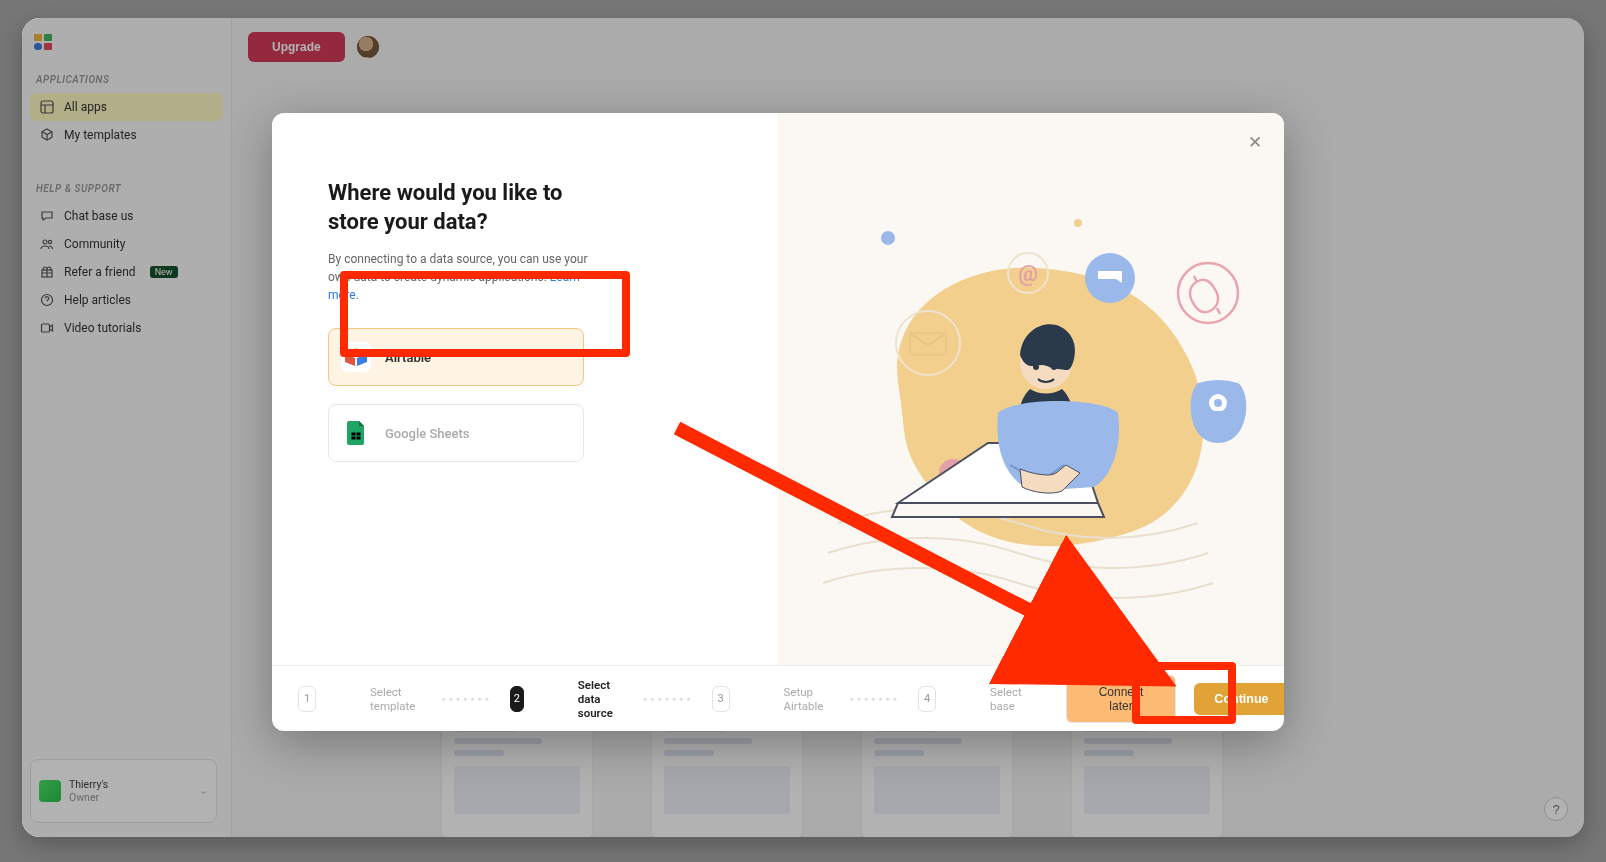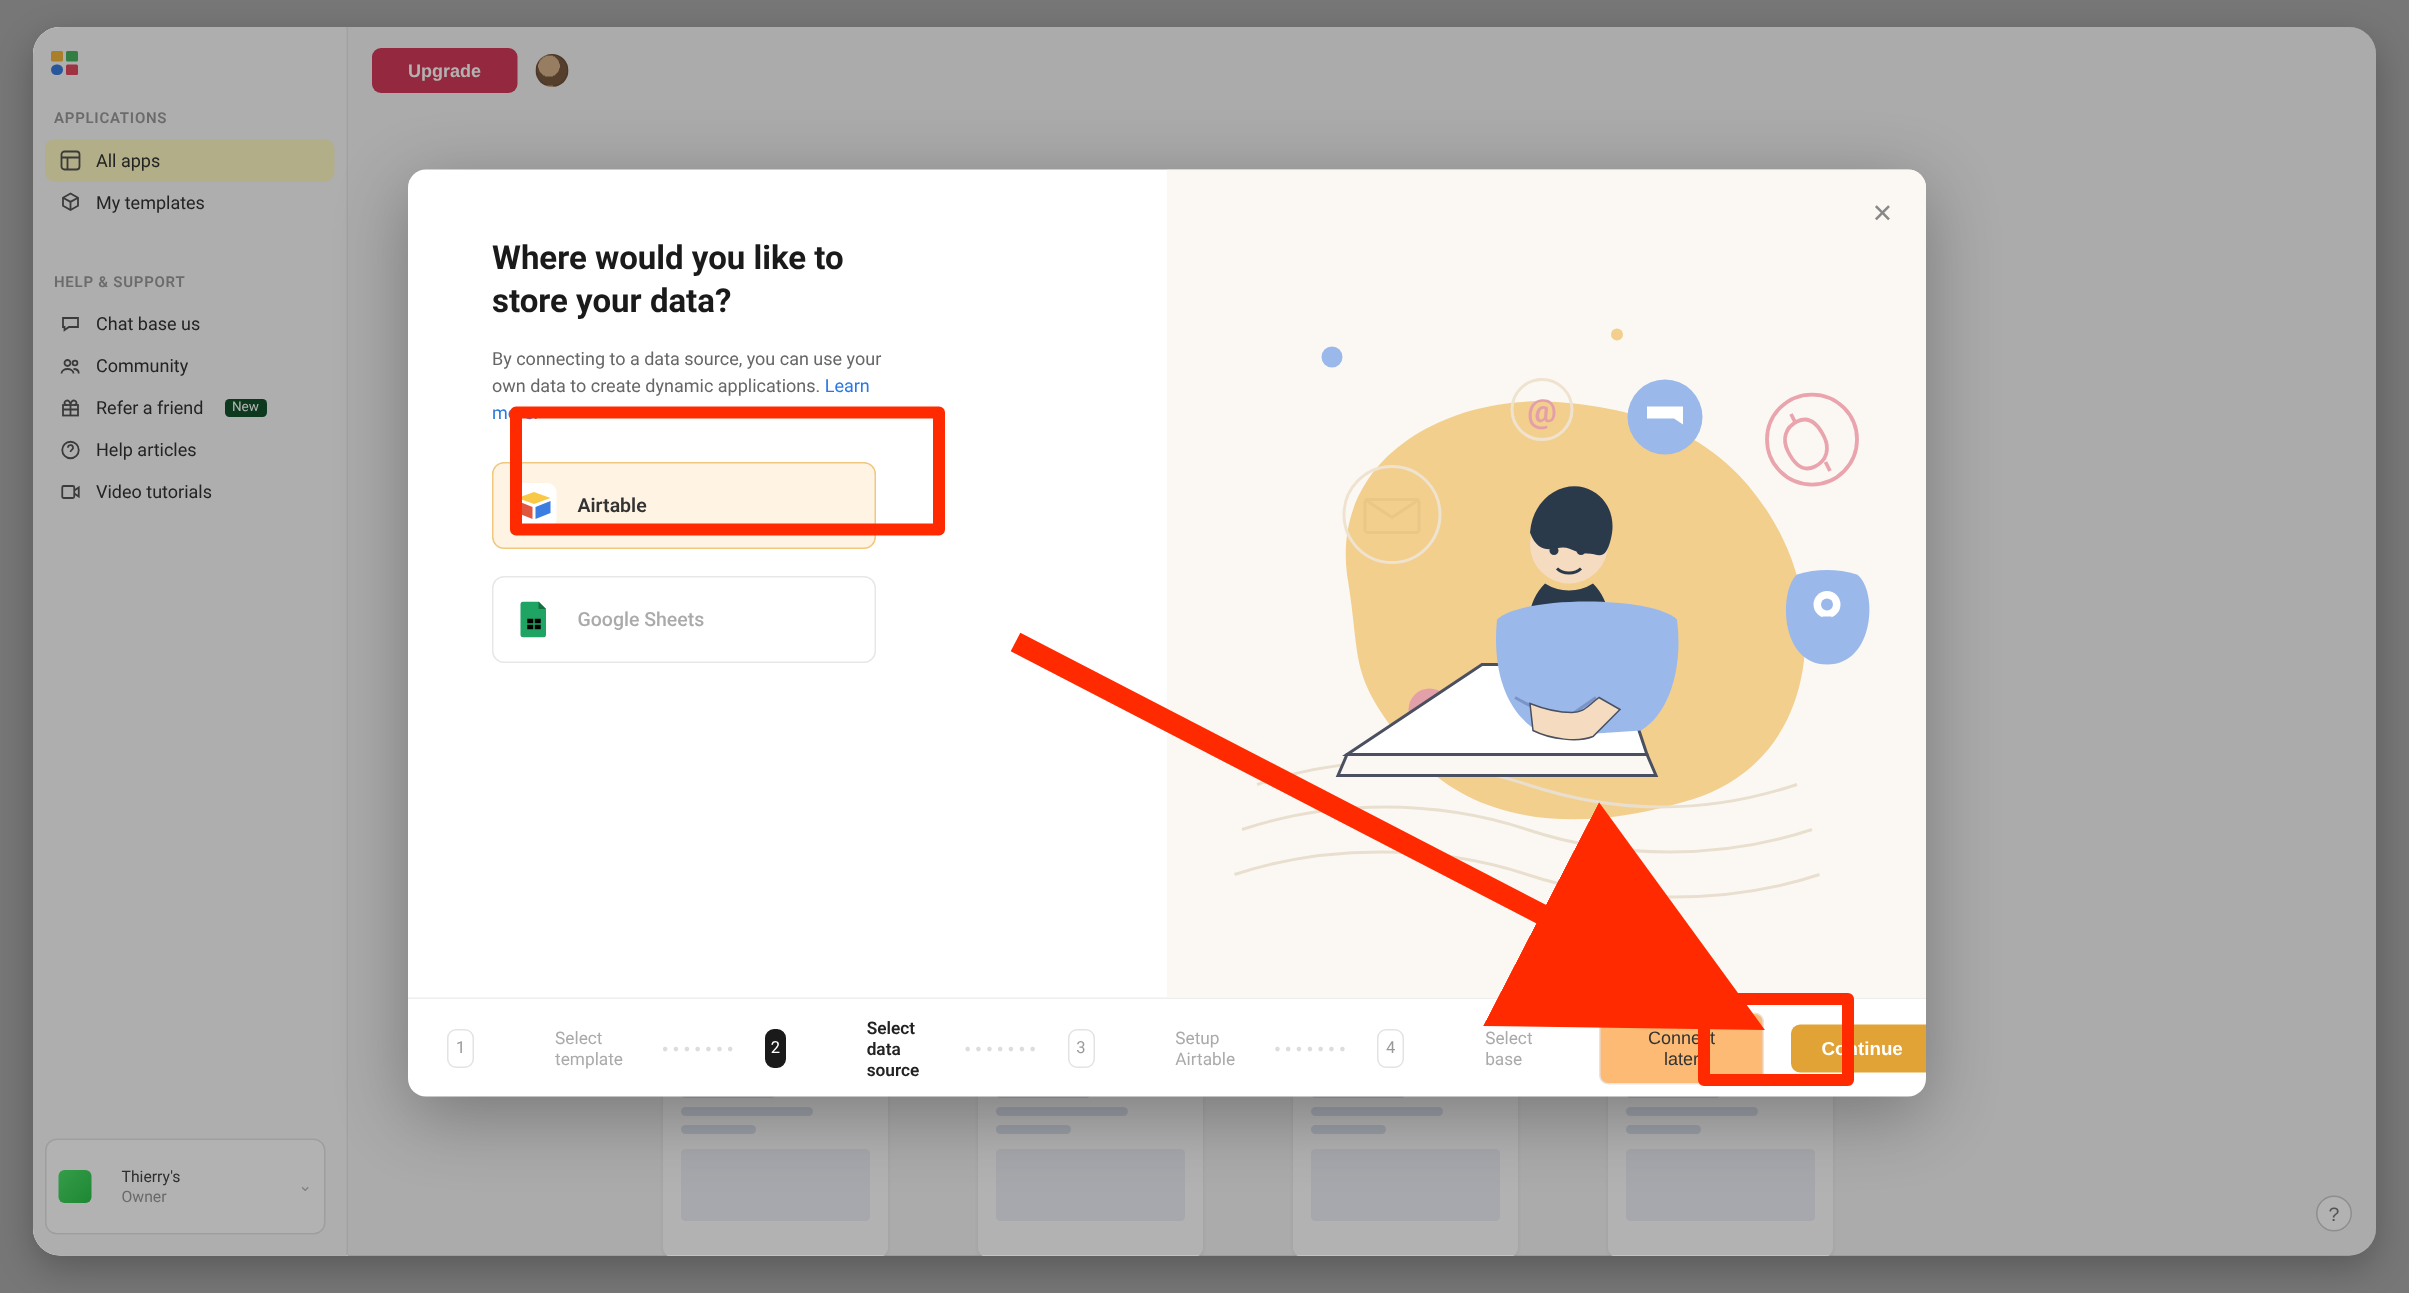--- a/index.html
+++ b/index.html
@@ -23,33 +23,33 @@
     position: absolute; inset:0; background: rgba(0,0,0,0.30);
     pointer-events:none;
   }
   
   .sidebar {
     position: absolute; left:0; top:0; bottom:0; width:210px;
     background:#fafafa; border-right:1px solid #e8e8e8;
     padding:14px 8px;
   }
   .logo { margin:2px 0 20px 4px; }
-  .section-h { font-size:10px; color:#9a9a9a; letter-spacing:.5px; margin:12px 6px 8px; font-weight:600; }
+  .section-h { font-size:10px; color:#9a9a9a; letter-spacing:.5px; margin:12px 6px 8px; font-weight:600;font-style:italic; }
   .side-item {
     display:flex; align-items:center; gap:10px;
     padding:7px 10px; font-size:12px; color:#333; border-radius:6px;
     cursor:pointer;
   }
   .side-item.active { background:#fef9c3;align-items:flex-end; }
   .side-ico { width:14px; height:14px; display:inline-flex; align-items:center; justify-content:center; color:#555; }
   .new-badge { background:#14532d; color:#fff; font-size:9px; padding:1px 5px; border-radius:3px; margin-left:4px; }
   .workspace {
     position:absolute; left:8px; right:14px; bottom:14px;
     border:1px solid #e3e3e3; border-radius:8px; padding:18px 8px;
-    display:flex; align-items:center; gap:20px; background:#fff;
+    display:flex; align-items:center; gap:8px; background:#fff;
   }
   .ws-sq { width:22px; height:22px; border-radius:4px;
     background:linear-gradient(135deg,#4de16a,#2bc24a); }
   .ws-txt { font-size:10.5px; line-height:1.25; color:#444; }
   .ws-caret { margin-left:auto; color:#bbb; font-size:11px; }
 
   
   .topbar { position:absolute; right:0; top:0; left:210px; height:58px;
     display:flex; align-items:center; padding:0 16px; gap:12px; }
   .upgrade-btn { background:#d33a5a; color:#fff; font-size:12px; font-weight:600; padding:8px 24px; border:none; border-radius:6px; }
@@ -65,21 +65,21 @@
 
   
   .modal {
     position:absolute; left:250px; top:95px; width:1012px; height:618px;
     background:#fff; border-radius:12px; display:flex; flex-direction:column;
     box-shadow:0 12px 48px rgba(0,0,0,.30); overflow:hidden;
   }
   .modal-body { flex:1; display:flex; }
   .left-pane { width:50%; padding:46px 56px 20px; }
   .right-pane { width:50%; background:#fbf8f4; position:relative; }
-  .modal h1 { font-size:22px; font-weight:700; color:#1a1a1a; line-height:1.3; max-width:280px; }
+  .modal h1 { font-size:22px; font-weight:700; color:#1a1a1a; line-height:1.3; max-width:280px;margin-top:20px; }
   .modal p.sub { font-size:12px; color:#666; line-height:1.5; margin-top:14px; max-width:260px; }
   .modal p.sub a { color:#2a78e4; text-decoration:none; }
 
   .source-list { margin-top:24px; display:flex; flex-direction:column; gap:18px; }
   .source-card {
     display:flex; align-items:center; gap:14px;
     width:256px; height:58px; padding:0 12px;
     border:1px solid #e7e7e7; border-radius:8px; cursor:pointer;
   }
   .source-card.selected {

